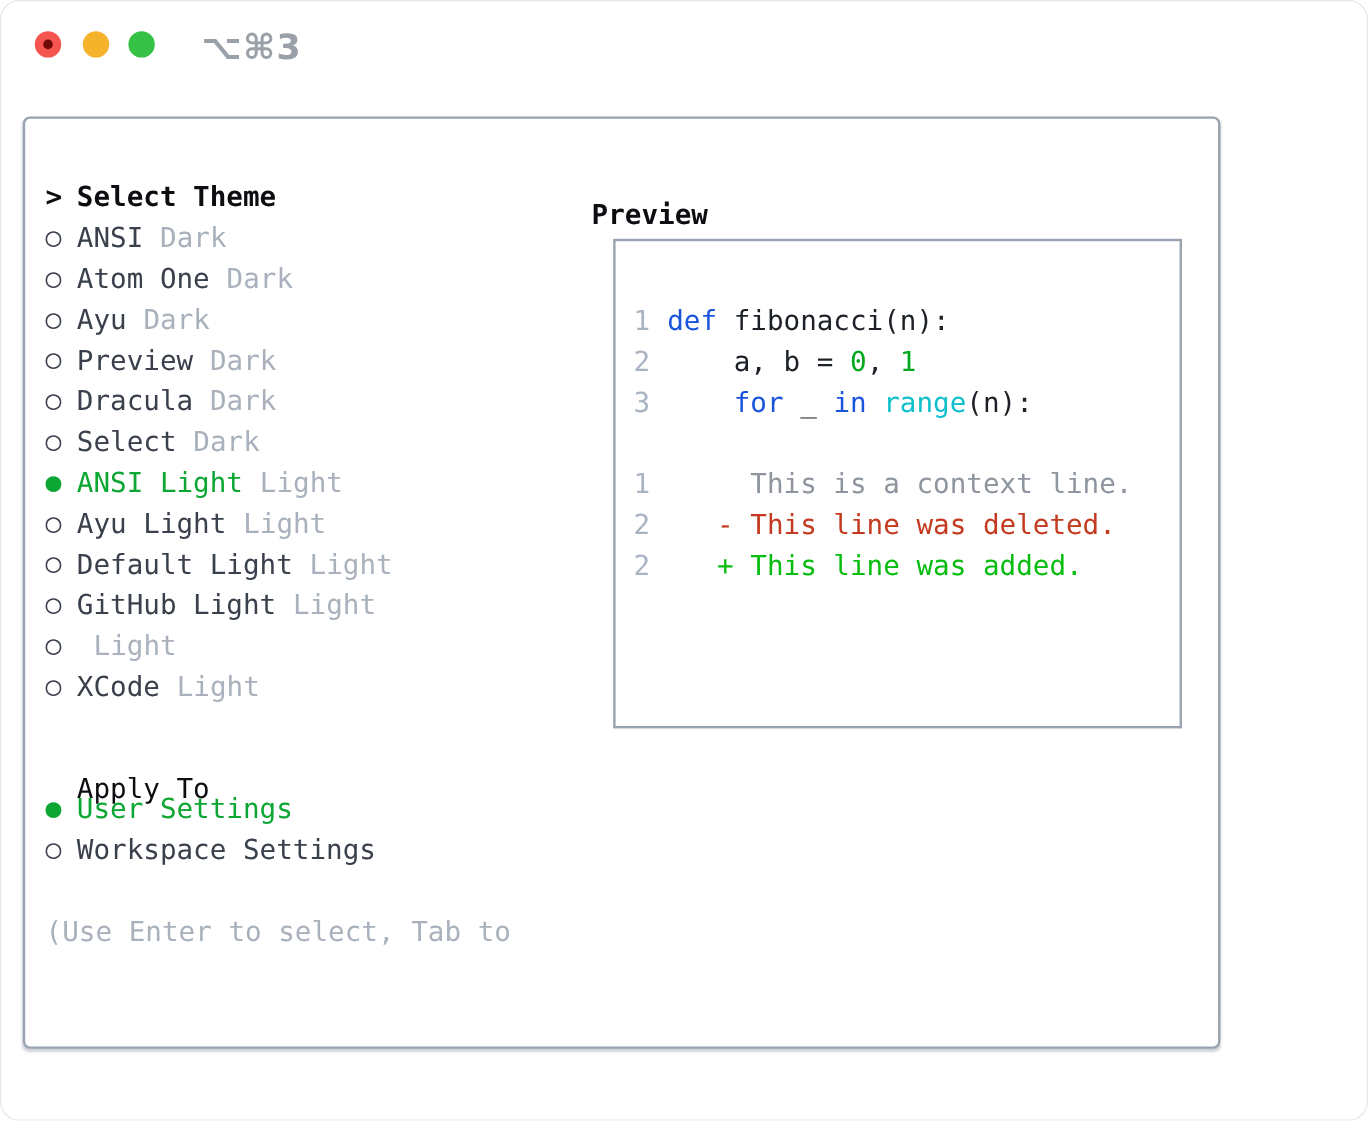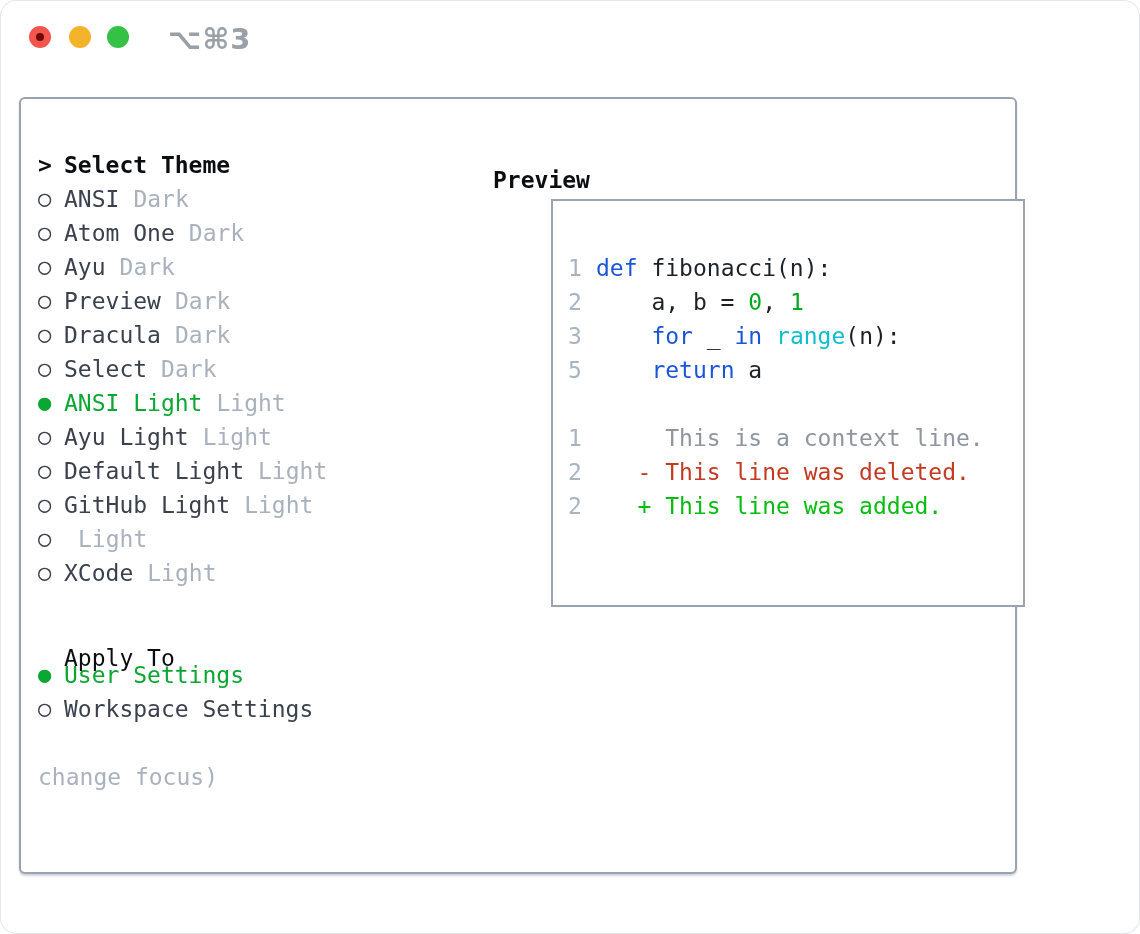--- a/index.html
+++ b/index.html
@@ -52,21 +52,21 @@
   .bullet{font-size:22px;color:var(--item);}
   .tvariant{color:var(--muted);margin-left:14px;}
   .theme-row.selected .tname,.apply-row.selected .alabel{color:var(--green-select);}
   .theme-row.selected .bullet,.apply-row.selected .bullet{color:var(--green-select);}
   .hint-line{color:var(--muted);}
   
   .preview-title{position:absolute;left:472px;top:64px;height:34px;line-height:34px;text-align:center;}
   .preview-box{
     position:absolute;left:490px;top:100px;width:474px;height:408px;
     border:2px solid var(--border);background:#fff;box-sizing:border-box;
-    padding:50px 0 0 15px;overflow:hidden;margin-left:40px;
+    padding:50px 0 0 15px;overflow:hidden;
   }
   .crow{height:34px;line-height:34px;white-space:pre;}
   .ln{display:inline-block;width:28px;color:var(--ln);}
   .ctext{color:var(--plain);}
   .seg-plain{color:var(--plain);}
   .seg-keyword{color:var(--keyword);}
   .seg-builtin{color:var(--builtin);}
   .seg-number{color:var(--green-number);}
   .seg-context{color:var(--ctx);}
   .seg-deleted{color:var(--deleted);}
@@ -117,32 +117,31 @@
       </div>
 
       <div id="apply-list">
           <div class="row apply-row selected"><span class="prefix bullet">●</span><span class="alabel">User Settings</span></div>
           <div class="row apply-row"><span class="prefix bullet">○</span><span class="alabel">Workspace Settings</span></div>
         </div>
 
       <div class="row blank"></div>
 
       <div>
-        <div class="row hint-line">change focus)</div>
+        <div class="row hint-line">(Use Enter to select, Tab to</div>
       </div>
     </div>
 
     <div class="preview-title header">Preview</div>
 
     <div class="preview-box">
       <div id="code-lines">
           <div class="crow"><span class="ln">1</span><span class="ctext"><span class="seg-keyword">def</span><span class="seg-plain"> fibonacci(n):</span></span></div>
           <div class="crow"><span class="ln">2</span><span class="ctext"><span class="seg-plain">    a, b = </span><span class="seg-number">0</span><span class="seg-plain">, </span><span class="seg-number">1</span></span></div>
           <div class="crow"><span class="ln">3</span><span class="ctext"><span class="seg-plain">    </span><span class="seg-keyword">for</span><span class="seg-plain"> _ </span><span class="seg-keyword">in</span><span class="seg-plain"> </span><span class="seg-builtin">range</span><span class="seg-plain">(n):</span></span></div>
-          <div class="crow"><span class="ln">5</span><span class="ctext"><span class="seg-plain">    </span><span class="seg-keyword">return</span><span class="seg-plain"> a</span></span></div>
           <div class="crow"><span class="ln"></span><span class="ctext"></span></div>
           <div class="crow"><span class="ln">1</span><span class="ctext"><span class="seg-context">     This is a context line.</span></span></div>
           <div class="crow"><span class="ln">2</span><span class="ctext"><span class="seg-deleted">   - This line was deleted.</span></span></div>
           <div class="crow"><span class="ln">2</span><span class="ctext"><span class="seg-added">   + This line was added.</span></span></div>
         </div>
     </div>
 
   </div>
 </div>
 

